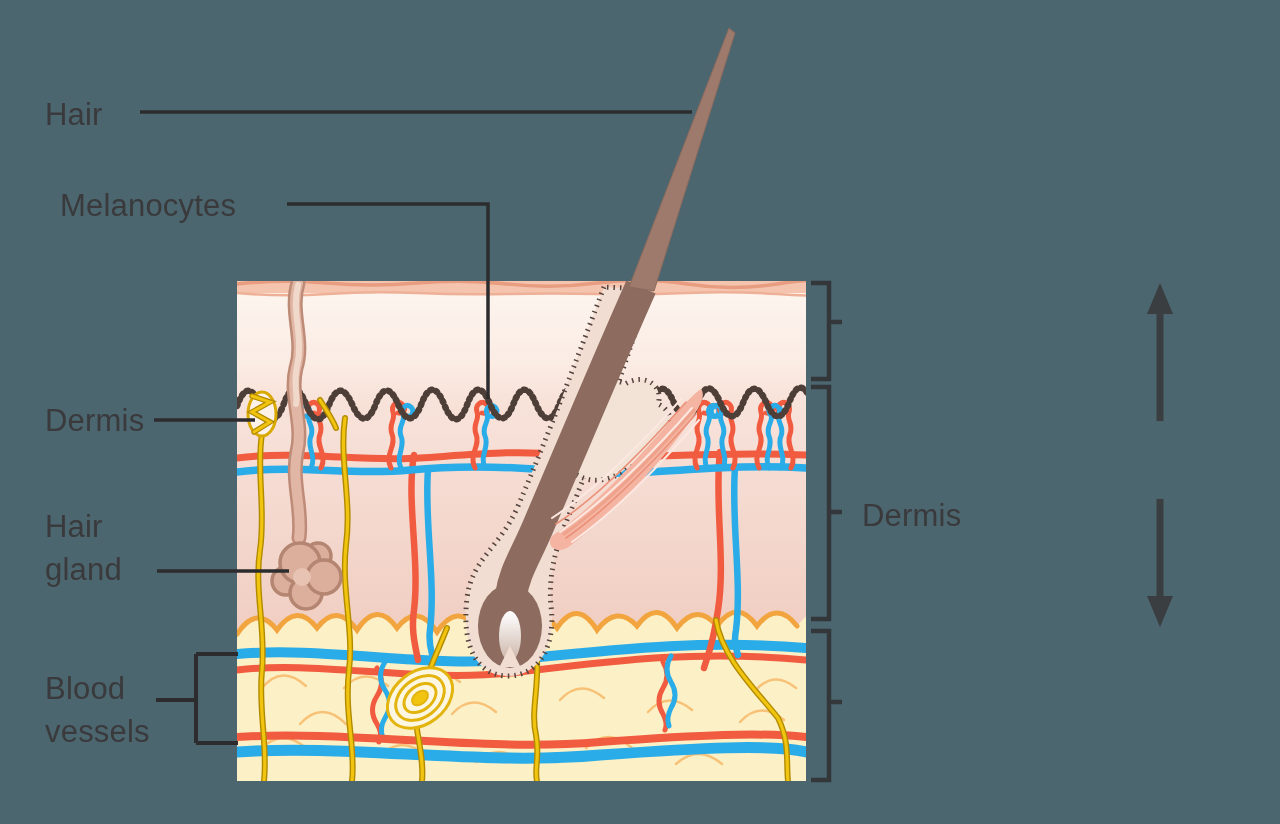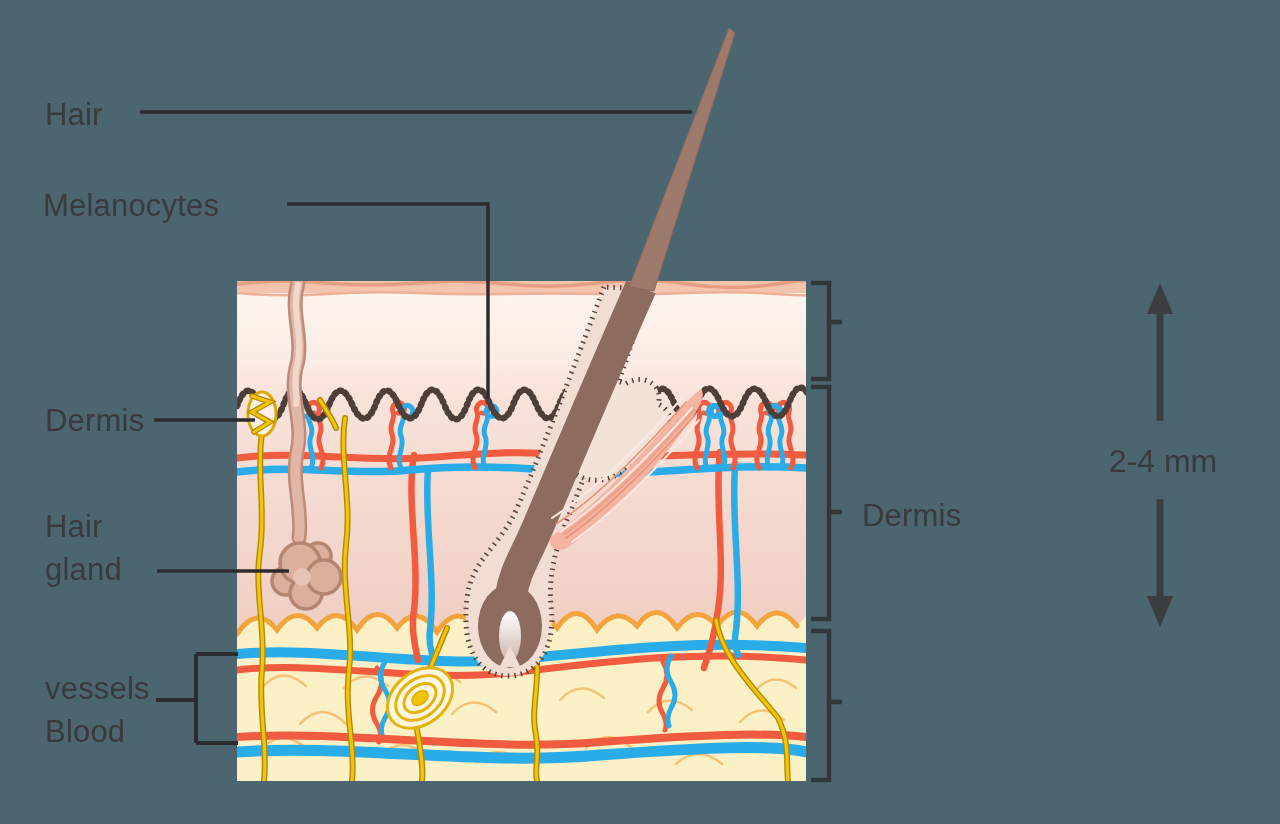--- a/index.html
+++ b/index.html
@@ -214,30 +214,29 @@
 
   <g stroke="#3b3e40" fill="#3b3e40">
     <path d="M1160,302 V421" stroke-width="7" fill="none"></path>
     <polygon points="1160,283 1147,314 1173,314" stroke="none"></polygon>
     <path d="M1160,499 V608" stroke-width="7" fill="none"></path>
     <polygon points="1160,627 1147,596 1173,596" stroke="none"></polygon>
   </g>
 </svg>
 
 <div class="lbl" style="left:45px;top:94px"><span>Hair</span></div>
-<div class="lbl" style="left:43px;top:185px"><span>Melanocytes</span></div>
+<div class="lbl" style="left:60px;top:185px"><span>Melanocytes</span></div>
 <div class="lbl" style="left:45px;top:400px"><span>Dermis</span></div>
 
 <div class="lbl" style="left:45px;top:505px;line-height:43px">
   <div><span>Hair</span></div>
   <div><span>gland</span></div>
 </div>
 
 <div class="lbl" style="left:45px;top:667px;line-height:43px">
+  <div><span>Blood</span></div>
   <div><span>vessels</span></div>
-  <div><span>Blood</span></div>
 </div>
 
 <div class="lbl" style="left:862px;top:495px"><span>Dermis</span></div>
 
-<div class="meas" style="left:1083px;top:443px"><span>2-4 mm</span></div>
 
 </div>
 
 </body></html>

